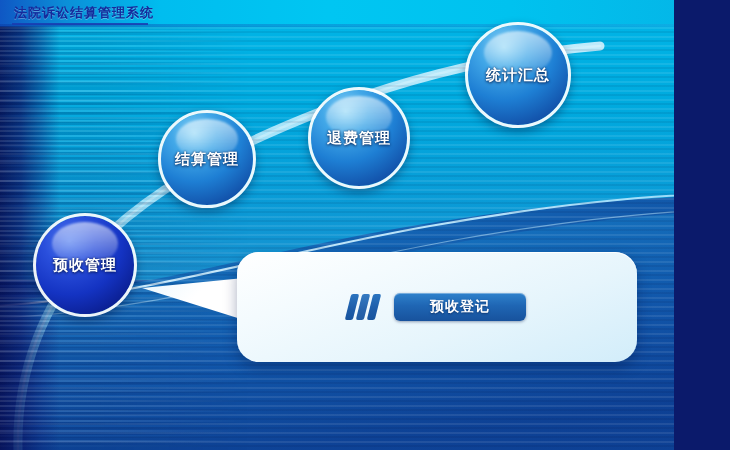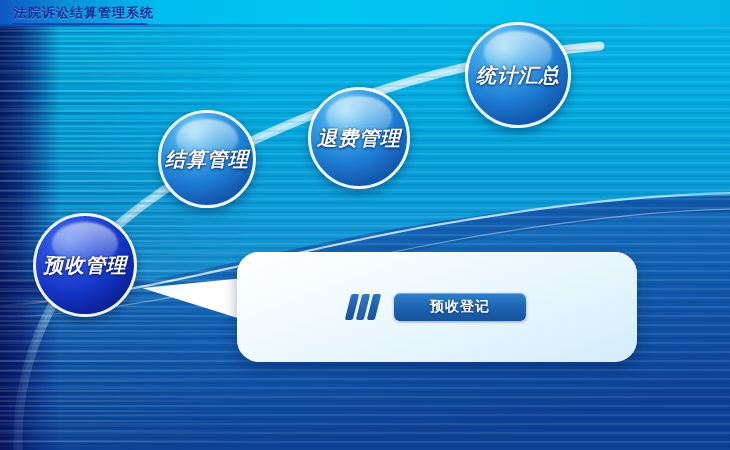--- a/index.html
+++ b/index.html
@@ -7,21 +7,21 @@
     margin: 0;
     padding: 0;
     background: #0b1a6b;
   }
   body {
     font-family: "DejaVu Sans", "Liberation Sans", sans-serif;
   }
 
   #app {
     position: relative;
-    width: 730px;
+    width: 674px;
     height: 450px;
     overflow: hidden;
     background: #ef4444;
   }
 
   
   .bg-base {
     position: absolute;
     inset: 0;
     background: linear-gradient(180deg,
@@ -234,26 +234,25 @@
     height: 44%;
     border-radius: 50%;
     background: linear-gradient(180deg, rgba(255,255,255,0.58) 0%, rgba(255,255,255,0.06) 100%);
     filter: blur(1px);
     pointer-events: none;
   }
   .node .label {
     position: relative;
     z-index: 2;
     color: #ffffff;
-    font-size: 20px;
+    font-size: 15px;
     font-weight: bold;
     letter-spacing: 1px;
     text-shadow: 0 1px 3px rgba(0,16,60,0.75), 0 0 2px rgba(0,20,70,0.6);
     white-space: nowrap;
-    font-style: italic;
   }
 
   
   .node.deep .ball {
     background:
       radial-gradient(circle at 34% 26%, #4f7bf0 0%, #2a4fdc 26%, #1433c2 55%, #0b1f92 80%, #0a1a7d 100%);
   }
   
   .node.light .ball {
     background:

